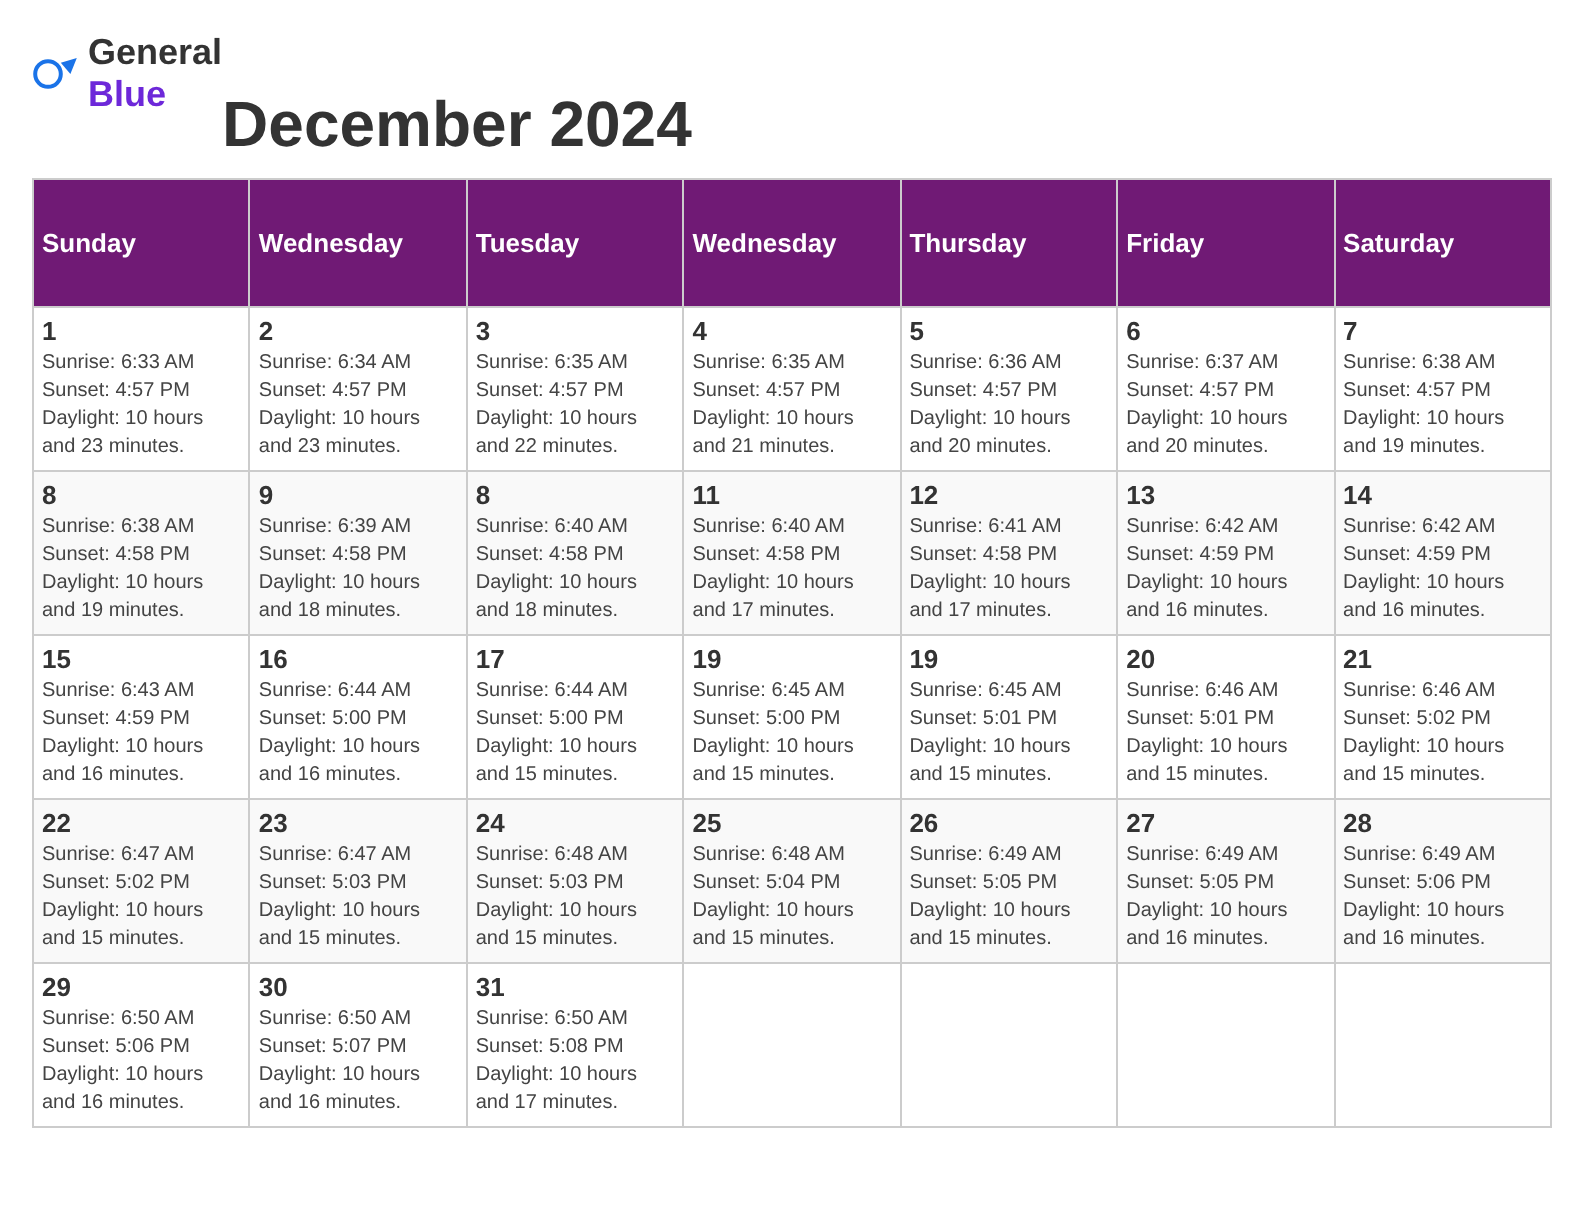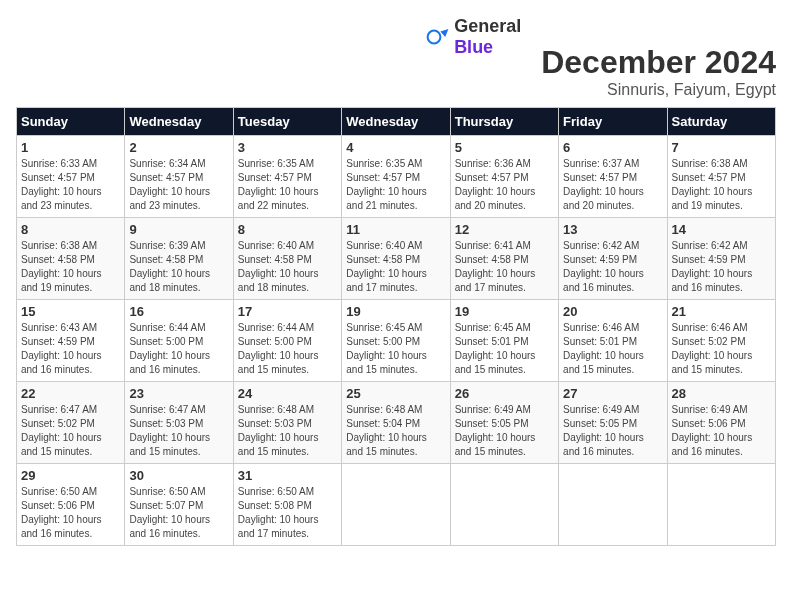--- a/index.html
+++ b/index.html
@@ -5,24 +5,23 @@
     * { box-sizing: border-box; margin: 0; padding: 0; }
     body {
       font-family: Arial, sans-serif;
       background: #fff;
       width: 792px;
       min-height: 612px;
       padding: 16px;
     }
     .header {
       display: flex;
-      justify-content: flex-end;
+      justify-content: flex-start;
       align-items: flex-start;
       margin-bottom: 8px;
-      gap: 20px;
     }
     .logo {
       display: flex;
       align-items: center;
       gap: 4px;
     }
     .logo-text-general {
       font-size: 18px;
       font-weight: bold;
       color: #333;
@@ -48,23 +47,23 @@
     .location-title {
       font-size: 16px;
       color: #555;
     }
     .calendar {
       width: 100%;
       border-collapse: collapse;
       font-size: 11px;
     }
     .calendar th {
-      background-color: #0f172a;
+      background-color: #701a75;
       color: #fff;
-      padding: 6px 4px;
+      padding: 24px 4px;
       text-align: left;
       font-size: 13px;
       font-weight: bold;
       border: 1px solid #ccc;
     }
     .calendar td {
       border: 1px solid #ccc;
       vertical-align: top;
       padding: 4px;
       width: calc(100% / 7);
@@ -99,21 +98,20 @@
       <circle cx="10" cy="15" r="8" fill="none" stroke="#1a73e8" stroke-width="2.5"></circle>
       <path d="M18 8 L28 5 L24 15 Z" fill="#1a73e8"></path>
     </svg>
     <div>
       <span class="logo-text-general">General</span><br>
       <span class="logo-text-blue">Blue</span>
     </div>
   </div>
   <div class="title-block">
     <div class="month-title">December 2024</div>
-    <div class="location-title">Sinnuris, Faiyum, Egypt</div>
   </div>
 </div>
 
 <table class="calendar">
   <thead>
     <tr>
     <th>Sunday</th>
         <th>Wednesday</th>
         <th>Tuesday</th>
         <th>Wednesday</th>

